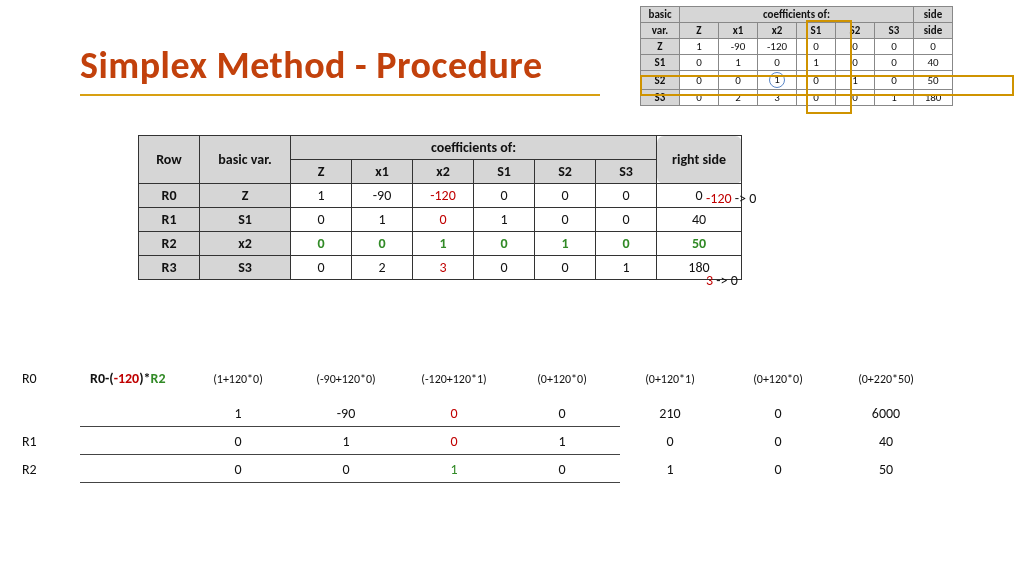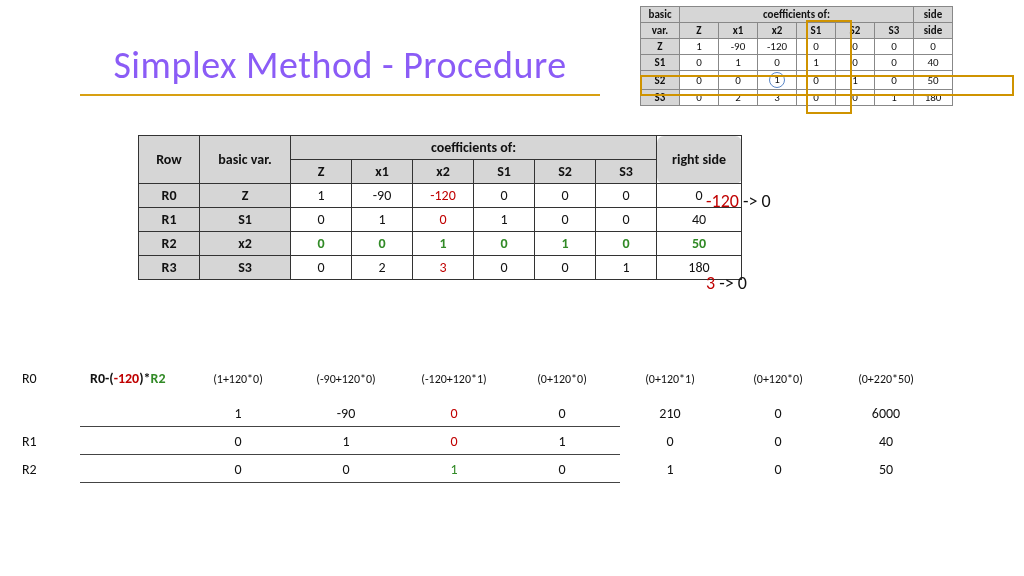--- a/index.html
+++ b/index.html
@@ -7,21 +7,21 @@
     padding: 0;
     width: 1024px;
     height: 576px;
     font-family: Calibri, Arial, sans-serif;
     position: relative;
     background: #fff;
     color: #111;
     overflow: hidden;
   }
   .title-block { position:absolute; left:80px; top:42px; }
-  .title-text  { font-size:38px; font-weight:400; color:#8b5cf6; letter-spacing:0.5px;text-align:center; }
+  .title-text  { font-size:38px; font-weight:700; color:#c2410c; letter-spacing:0.5px; }
   .title-rule  { margin-top:6px; height:2px; width:520px; background:#d8a012; }
 
   
   .small-tab {
     position:absolute; right:12px; top:6px;
     font-size:11px;
   }
   .small-tab table { border-collapse:collapse;border-radius:29px; }
   .small-tab th, .small-tab td {
     border:1px solid #888; padding:1px 6px; text-align:center; min-width:26px;
@@ -36,21 +36,21 @@
   
   .main-tab { position:absolute; left:110px; top:135px; font-size:14px; }
   .main-tab table { border-collapse:collapse;margin-left:28px; }
   .main-tab th, .main-tab td {
     border:1px solid #333; padding:3px 10px; text-align:center; min-width:40px;
   }
   .mt-gray { background:#d6d6d6; font-weight:bold; }
   .red { color:#c00000; }
   .green { color:#318a26; font-weight:bold; }
   .green2 { color:#318a26; }
-  .note { position:absolute; font-size:18px; }
+  .note { position:absolute; font-size:14px; }
 
   
   .calc-area { position:absolute; left:22px; top:370px; font-size:14px; }
   .calc-row { display:flex; align-items:center; margin-bottom:4px; }
   .calc-label { width:36px; }
   .calc-expr { width:110px; font-weight:bold;margin-left:32px; }
   .calc-expr .red { font-weight:bold; }
   .calc-expr .green2 { font-weight:bold; }
   .calc-cells { display:flex;gap:32px; }
   .calc-cells span { width:76px; text-align:center; font-size:12px; }

